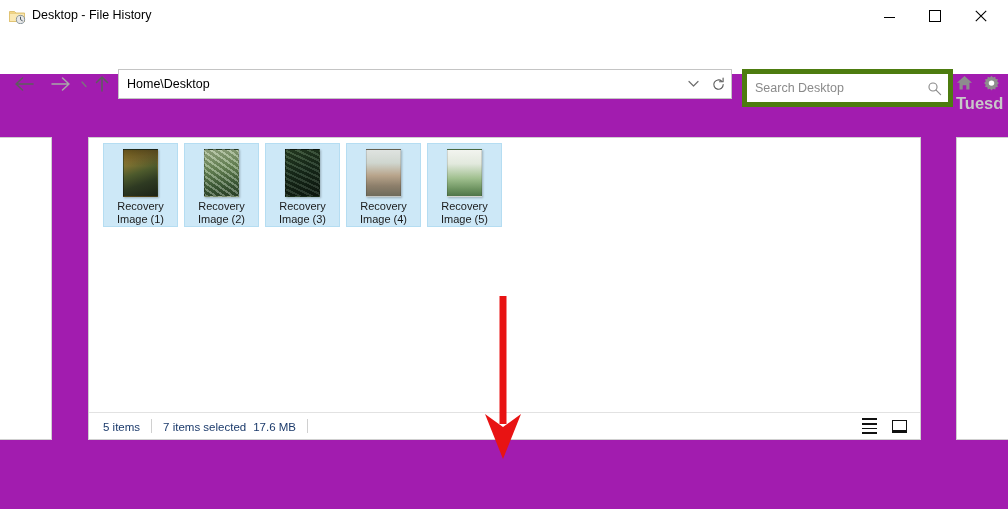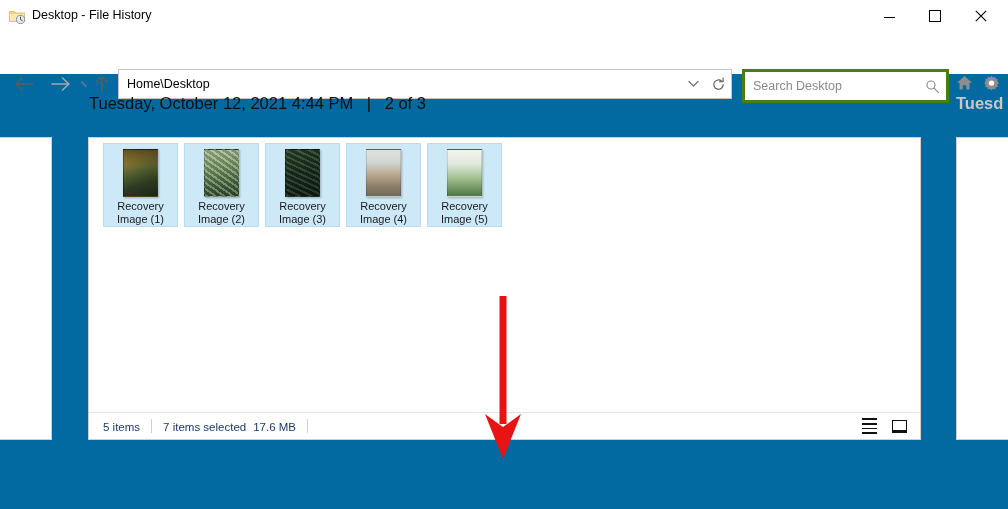--- a/index.html
+++ b/index.html
@@ -7,21 +7,21 @@
     margin: 0; padding: 0;
     width: 1008px; height: 509px;
     overflow: hidden;
     background: #ffffff;
     font-family: "Liberation Sans", sans-serif;
     -webkit-font-smoothing: antialiased;
   }
   #app {
     position: relative;
     width: 1008px; height: 509px;
-    background: #0369a1;
+    background: #a21caf;
   }
 
   
   #titlebar {
     position: absolute; left: 0; top: 0; width: 1008px; height: 31px;
     background: #ffffff;
     display: flex; align-items: center;
   }
   #app-icon {
     position: absolute; left: 9px; top: 8px; width: 17px; height: 16px;
@@ -71,21 +71,21 @@
     width: 26px; height: 26px; display: flex; align-items: center; justify-content: center;
     color: #6f6f6f;
   }
   #refresh-btn {
     position: absolute; left: 705px; top: 38px; width: 26px; height: 28px;
     border: 1px solid #c4c4c4; border-left: none; background: #fff;
     display: flex; align-items: center; justify-content: center; color: #5a5a5a;
   }
   #search-wrap {
     position: absolute; left: 742px; top: 38px; width: 201px; height: 28px;
-    border: 3px solid #4d7c0f; background: #fff;
+    border: 5px solid #4d7c0f; background: #fff;
     display: flex; align-items: center;
   }
   #search-input {
     flex: 1; border: none; outline: none; background: transparent;
     padding-left: 8px; font-size: 12.5px; color: #6f6f6f;
     font-family: "Liberation Sans", sans-serif;
   }
   #search-input::placeholder { color: #8a8a8a; opacity: 1; }
   #search-icon { width: 28px; display: flex; align-items: center; justify-content: center; color:#8a8a8a;}
   #home-btn { position: absolute; left: 953px; top: 41px; width: 22px; height: 22px;
@@ -282,25 +282,20 @@
     </div>
 
     <div id="gear-btn">
       <svg width="17" height="17" viewBox="0 0 18 18">
         <path d="M9 0.8 L10.6 2.6 L13 1.9 L13.4 4.3 L15.8 4.6 L15.1 7 L16.9 8.6 L15.1 10.2 L15.8 12.6 L13.4 12.9 L13 15.3 L10.6 14.6 L9 16.4 L7.4 14.6 L5 15.3 L4.6 12.9 L2.2 12.6 L2.9 10.2 L1.1 8.6 L2.9 7 L2.2 4.6 L4.6 4.3 L5 1.9 L7.4 2.6 Z" fill="#8d8d8d"></path>
         <circle cx="9" cy="8.6" r="2.9" fill="#ffffff"></circle>
       </svg>
     </div>
   </div>
 
-  <div id="date-header">
-    <span>Tuesday, October 12, 2021 4:44 PM</span>
-    <span class="sep">|</span>
-    <span>2 of 3</span>
-  </div>
   <div id="date-header-next">Tuesd</div>
 
   <div class="side-panel" id="panel-left"></div>
   <div class="side-panel" id="panel-right"></div>
 
   <div id="content-panel">
 
     <div id="items-area">
       <div class="item-tile">
         <span class="thumb t1"></span>

